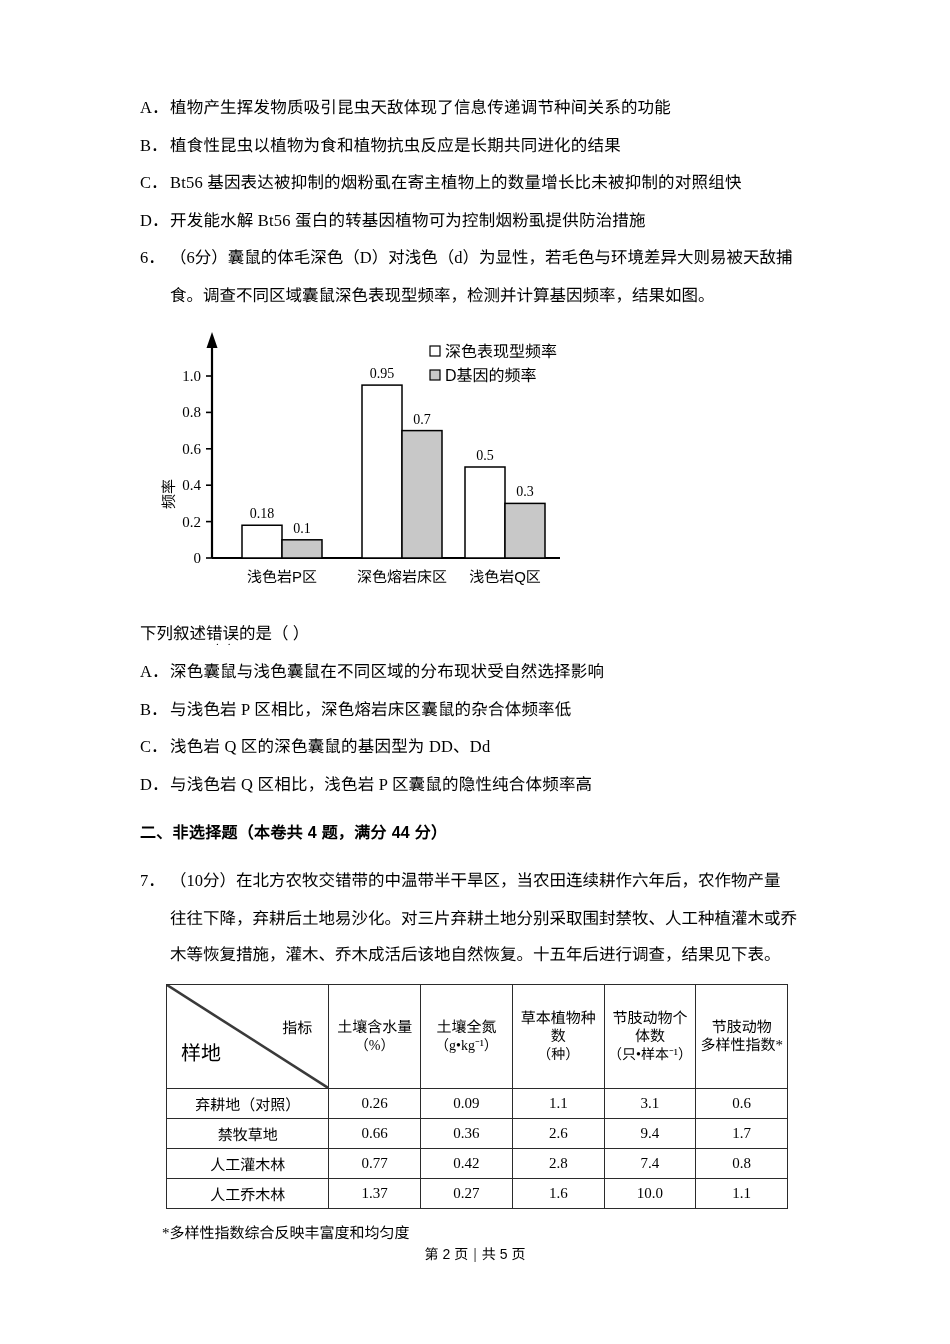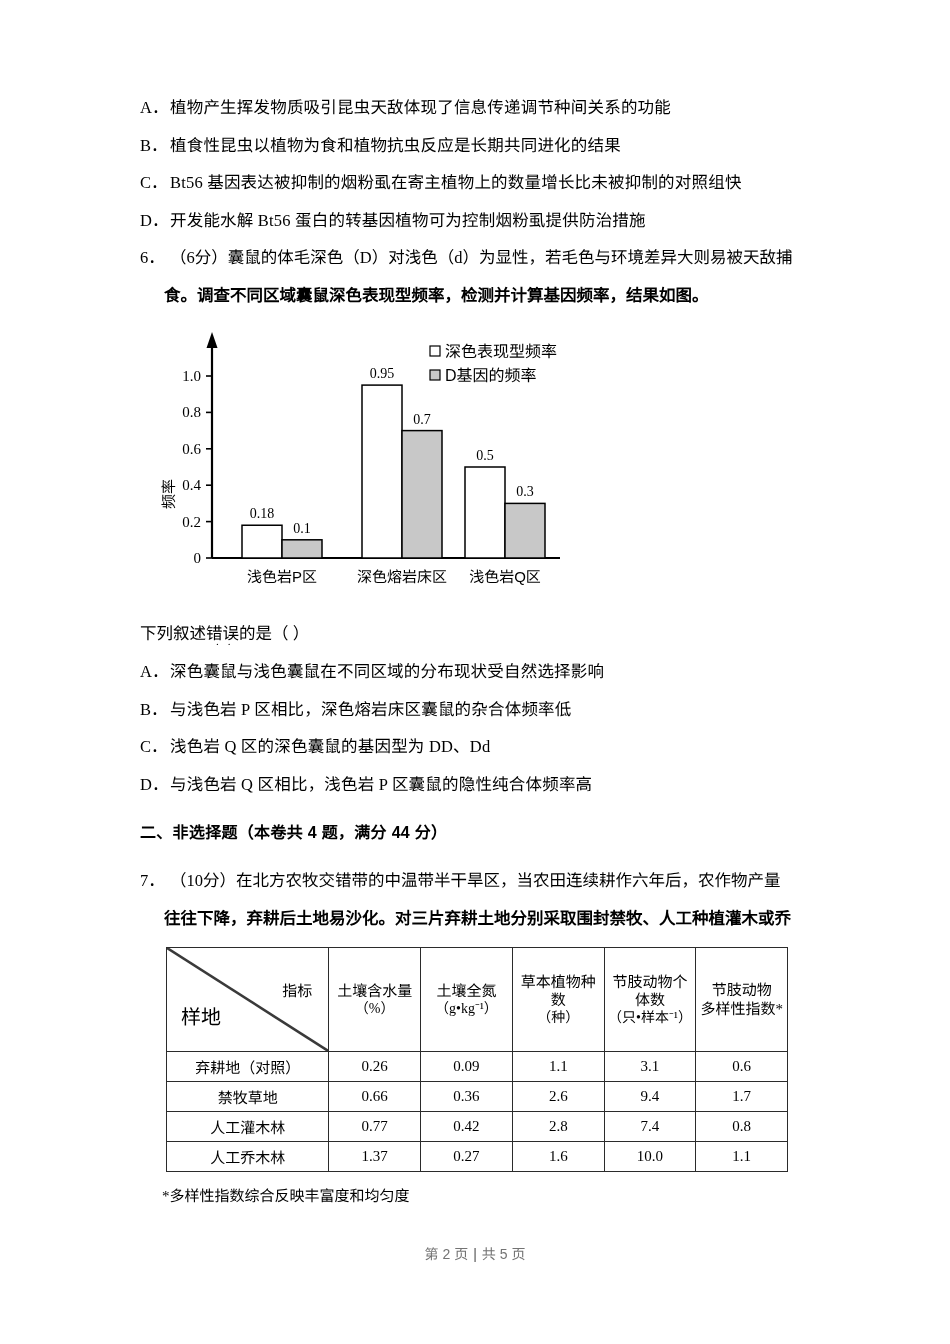--- a/index.html
+++ b/index.html
@@ -48,25 +48,24 @@
   .q-firstline {
     display: flex;
     align-items: baseline;
     font-size: 16.5px;
     line-height: 1.0;
     margin-bottom: 21px;
   }
   .q-num { width: 30px; flex: 0 0 30px; }
   .q-body { flex: 1 1 auto; }
   .q-cont {
-    margin-left: 24px;
+    margin-left: 30px;
     font-size: 16.5px;
     line-height: 1.0;
     margin-bottom: 20px;
-    font-weight: bold;
   }
 
   
   .chart-wrap {
     position: relative;
     width: 680px;
     height: 290px;
     margin-top: 4px;
   }
   .chart-svg { display:block; }
@@ -141,21 +140,21 @@
   .footer {
     position: absolute;
     left: 0; right: 0;
     top: 1243px;
     text-align: center;
     font-size: 14px;
     font-family: "Liberation Sans", sans-serif;
     color: #222;
   }
   .footer .sep { margin: 0 5px; color:#555; }
-  .footer .pg { color:#737373; }
+  .footer .pg { color:#000000; }
 </style>
 </head>
 <body>
 
 <div class="page">
   <div class="content">
 
     <div>
       <div class="opt-line">
         <span class="opt-label">A．</span>
@@ -269,20 +268,21 @@
     </div>
 
     <div class="section-head">二、非选择题（本卷共 4 题，满分 44 分）</div>
 
     <div class="q-block">
       <div class="q-firstline">
         <span class="q-num">7．</span>
         <span class="q-body">（10分）在北方农牧交错带的中温带半干旱区，当农田连续耕作六年后，农作物产量</span>
       </div>
       <div class="q-cont">往往下降，弃耕后土地易沙化。对三片弃耕土地分别采取围封禁牧、人工种植灌木或乔</div>
+      <div class="q-cont">木等恢复措施，灌木、乔木成活后该地自然恢复。十五年后进行调查，结果见下表。</div>
 
       <div class="tbl-wrap">
         <table class="data">
           <thead>
             <tr>
               <td class="corner col-sample">
                 <svg class="diag" viewBox="0 0 160 104" preserveAspectRatio="none">
                   <line x1="0" y1="0" x2="160" y2="104" stroke="#3a3a3a" stroke-width="2.6"></line>
                 </svg>
                 <span class="lbl-idx">指标</span>

